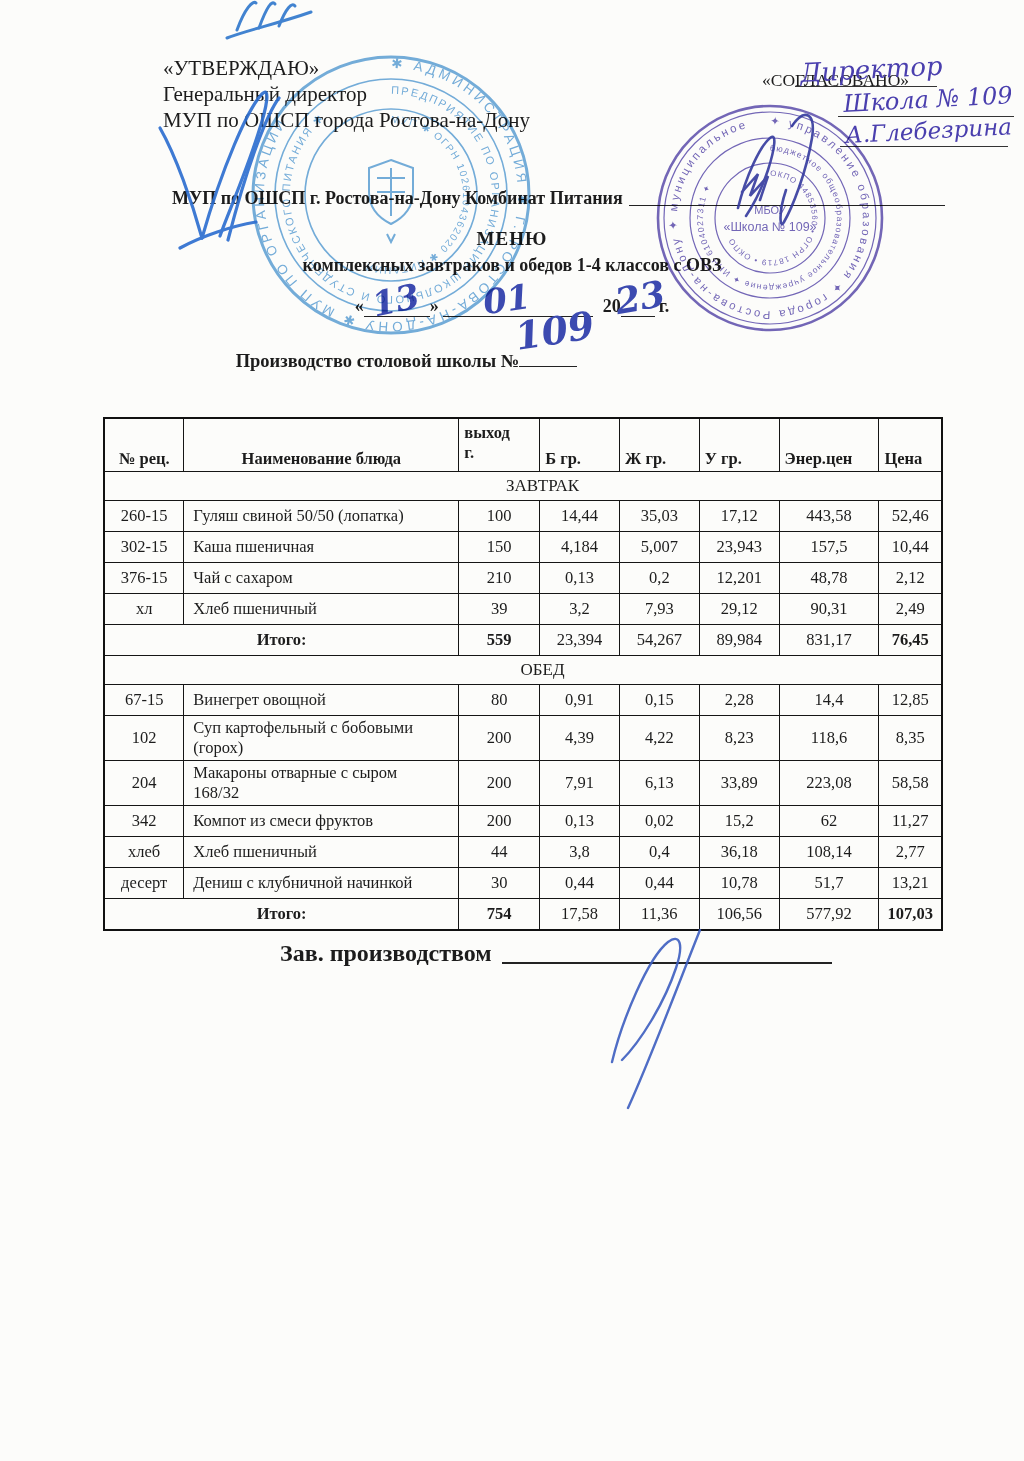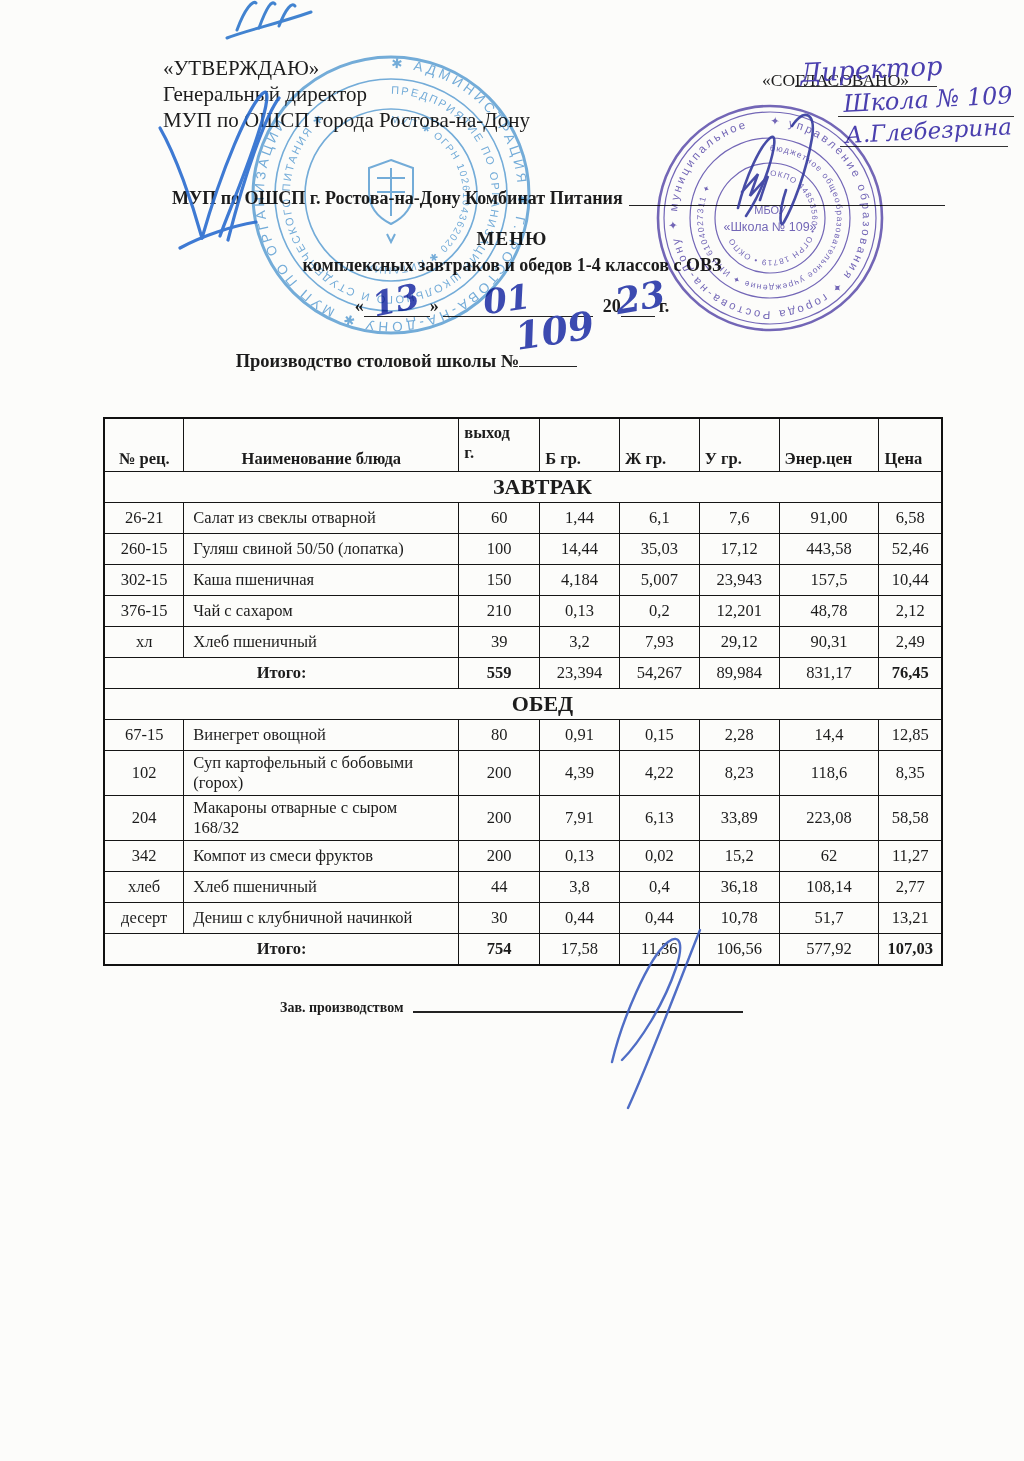--- a/index.html
+++ b/index.html
@@ -33,28 +33,28 @@
   .hw-school{left:-4px;top:-40px;font-size:38px;transform:rotate(-9deg);}
   
   #menu-table{position:absolute;left:103px;top:417px;width:840px;border-collapse:collapse;
               font-size:16.5px;}
   #menu-table th,#menu-table td{border:1.4px solid #151515;padding:2px 5px;}
   #menu-table{border:2.2px solid #111;}
   #menu-table th{font-weight:bold;vertical-align:bottom;text-align:left;height:46px;}
   #menu-table th.c0h,#menu-table th.c1h{text-align:center;}
   #menu-table th.c2h{white-space:pre-line;vertical-align:top;padding-top:4px;}
   #menu-table td{height:26px;}
-  #menu-table td.sec{text-align:center;font-weight:bold;font-size:22px;height:24px;padding-left:44px;}
+  #menu-table td.sec{text-align:center;font-weight:normal;font-size:17px;height:24px;padding-left:44px;}
   #menu-table td.c0,#menu-table td.c2,#menu-table td.c3,#menu-table td.c4,
   #menu-table td.c5,#menu-table td.c6,#menu-table td.c7{text-align:center;}
   #menu-table td.c1{text-align:left;padding-left:9px;white-space:pre-line;}
   #menu-table td.total-label{text-align:center;font-weight:bold;}
   #menu-table td.b{font-weight:bold;}
   
-  .footer-line{left:280px;top:1000px;display:flex;align-items:flex-end;font-weight:bold;font-size:14px;text-align:center;}
+  .footer-line{left:280px;top:940px;display:flex;align-items:flex-end;font-weight:bold;font-size:24px;text-align:center;}
   .footer-line .fill{width:330px;border-bottom:2px solid #222;margin-left:10px;margin-bottom:3px;}
   
   .stamp{mix-blend-mode:multiply;}
   svg text{font-family:"Liberation Sans","DejaVu Sans",sans-serif;}
 </style>
 </head>
 <body>
 
 <div id="page">
 
@@ -134,30 +134,20 @@
         <th>У гр.</th>
         <th>Энер.цен</th>
         <th>Цена</th>
       </tr>
     </thead>
     <tbody>
         <tr>
           <td class="sec" colspan="8">ЗАВТРАК</td>
         </tr>
         <tr>
-          <td class="c0">26-21</td>
-          <td class="c1">Салат из свеклы отварной</td>
-          <td class="c2">60</td>
-          <td class="c3">1,44</td>
-          <td class="c4">6,1</td>
-          <td class="c5">7,6</td>
-          <td class="c6">91,00</td>
-          <td class="c7">6,58</td>
-        </tr>
-        <tr>
           <td class="c0">260-15</td>
           <td class="c1">Гуляш свиной 50/50 (лопатка)</td>
           <td class="c2">100</td>
           <td class="c3">14,44</td>
           <td class="c4">35,03</td>
           <td class="c5">17,12</td>
           <td class="c6">443,58</td>
           <td class="c7">52,46</td>
         </tr>
         <tr>

